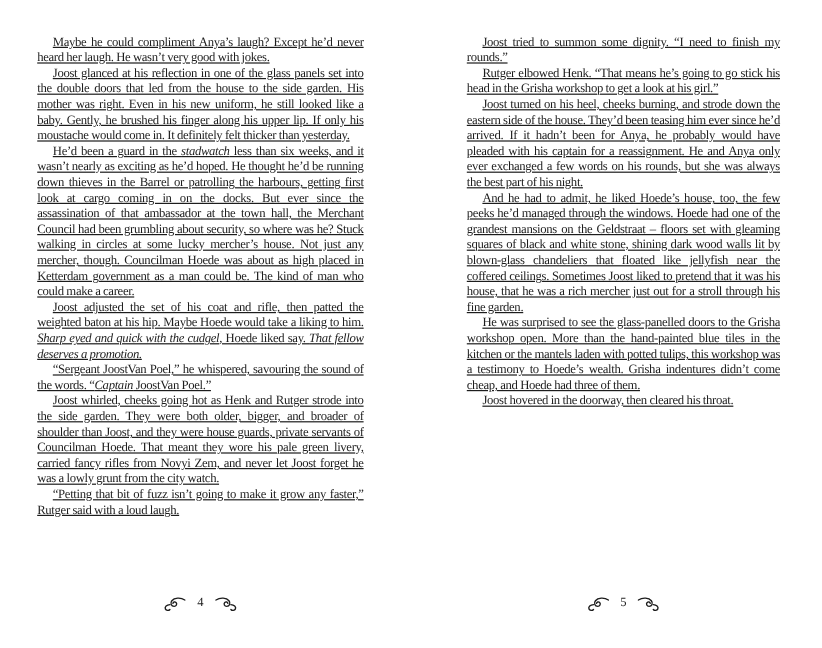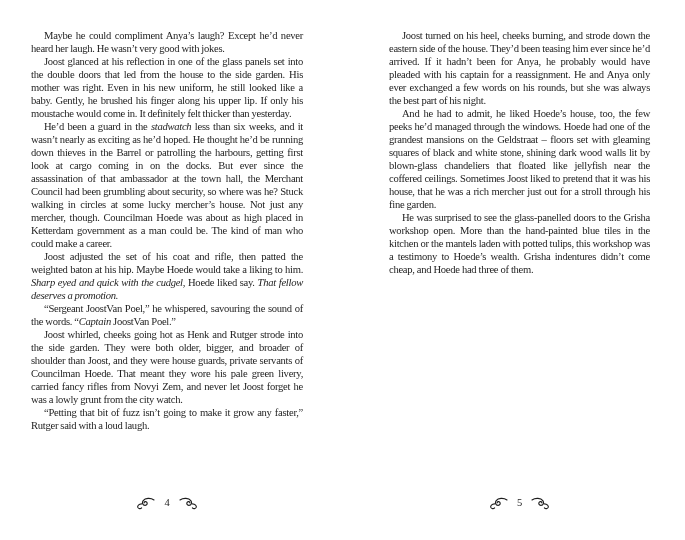--- a/index.html
+++ b/index.html
@@ -8,21 +8,21 @@
     background:#ffffff;
     position:relative;
     font-family:"Liberation Serif", "DejaVu Serif", serif;
     color:#1d1d1d;
     overflow:hidden;
   }
   .spread { position:absolute; inset:0; background:#ffffff; }
   .page { position:absolute; top:29px; height:505px; }
   .page.left  { left:31px;  width:272px; }
   .page.right { left:389px; width:261px; }
-  .page-text { width:100%; }
+  .page-text { width:100%;text-decoration:underline; }
   .para {
     margin:0;
     text-align:justify;
     text-indent:13px;
     font-size:10.6px;
     line-height:13px;
     letter-spacing:-0.28px;
     word-spacing:-0.2px;
     color:#1d1d1d;
   }
@@ -73,23 +73,26 @@
         <svg width="19" height="13" viewBox="0 0 19 13">
           <path d="M18 3 C14.5 0.6 9.2 1 7.2 3.6 C5.6 5.7 6.7 8.3 9.1 8.3 C11 8.3 11.8 6.3 10.7 5.1 C9.8 4.2 8.3 4.6 8.1 5.8" fill="none" stroke="#1d1d1d" stroke-width="1.15" stroke-linecap="round"></path>
           <path d="M5.6 6.9 C2.9 7.1 1.1 8.7 1.8 10.4 C2.4 11.9 4.6 12.1 5.6 10.9" fill="none" stroke="#1d1d1d" stroke-width="1.15" stroke-linecap="round"></path>
         </svg>
       </span>
     </footer>
   </section>
 
   <section class="page right">
     <div class="page-text">
+        <p class="para"><span>Joost tried to summon some dignity. “I need to finish my rounds.”</span></p>
+        <p class="para"><span>Rutger elbowed Henk. “That means he’s going to go stick his head in the Grisha workshop to get a look at his girl.”</span></p>
         <p class="para"><span>Joost turned on his heel, cheeks burning, and strode down the eastern side of the house. They’d been teasing him ever since he’d arrived. If it hadn’t been for Anya, he probably would have pleaded with his captain for a reassignment. He and Anya only ever exchanged a few words on his rounds, but she was always the best part of his night.</span></p>
         <p class="para"><span>And he had to admit, he liked Hoede’s house, too, the few peeks he’d managed through the windows. Hoede had one of the grandest mansions on the Geldstraat – floors set with gleaming squares of black and white stone, shining dark wood walls lit by blown-glass chandeliers that floated like jellyfish near the coffered ceilings. Sometimes Joost liked to pretend that it was his house, that he was a rich mercher just out for a stroll through his fine garden.</span></p>
         <p class="para"><span>He was surprised to see the glass-panelled doors to the Grisha workshop open. More than the hand-painted blue tiles in the kitchen or the mantels laden with potted tulips, this workshop was a testimony to Hoede’s wealth. Grisha indentures didn’t come cheap, and Hoede had three of them.</span></p>
+        <p class="para"><span>Joost hovered in the doorway, then cleared his throat.</span></p>
       </div>
     <footer class="pagefoot">
       <span class="orn">
         <svg width="19" height="13" viewBox="0 0 19 13">
           <path d="M18 3 C14.5 0.6 9.2 1 7.2 3.6 C5.6 5.7 6.7 8.3 9.1 8.3 C11 8.3 11.8 6.3 10.7 5.1 C9.8 4.2 8.3 4.6 8.1 5.8" fill="none" stroke="#1d1d1d" stroke-width="1.15" stroke-linecap="round"></path>
           <path d="M5.6 6.9 C2.9 7.1 1.1 8.7 1.8 10.4 C2.4 11.9 4.6 12.1 5.6 10.9" fill="none" stroke="#1d1d1d" stroke-width="1.15" stroke-linecap="round"></path>
         </svg>
       </span>
       <span class="pnum">5</span>
       <span class="orn mirror">

